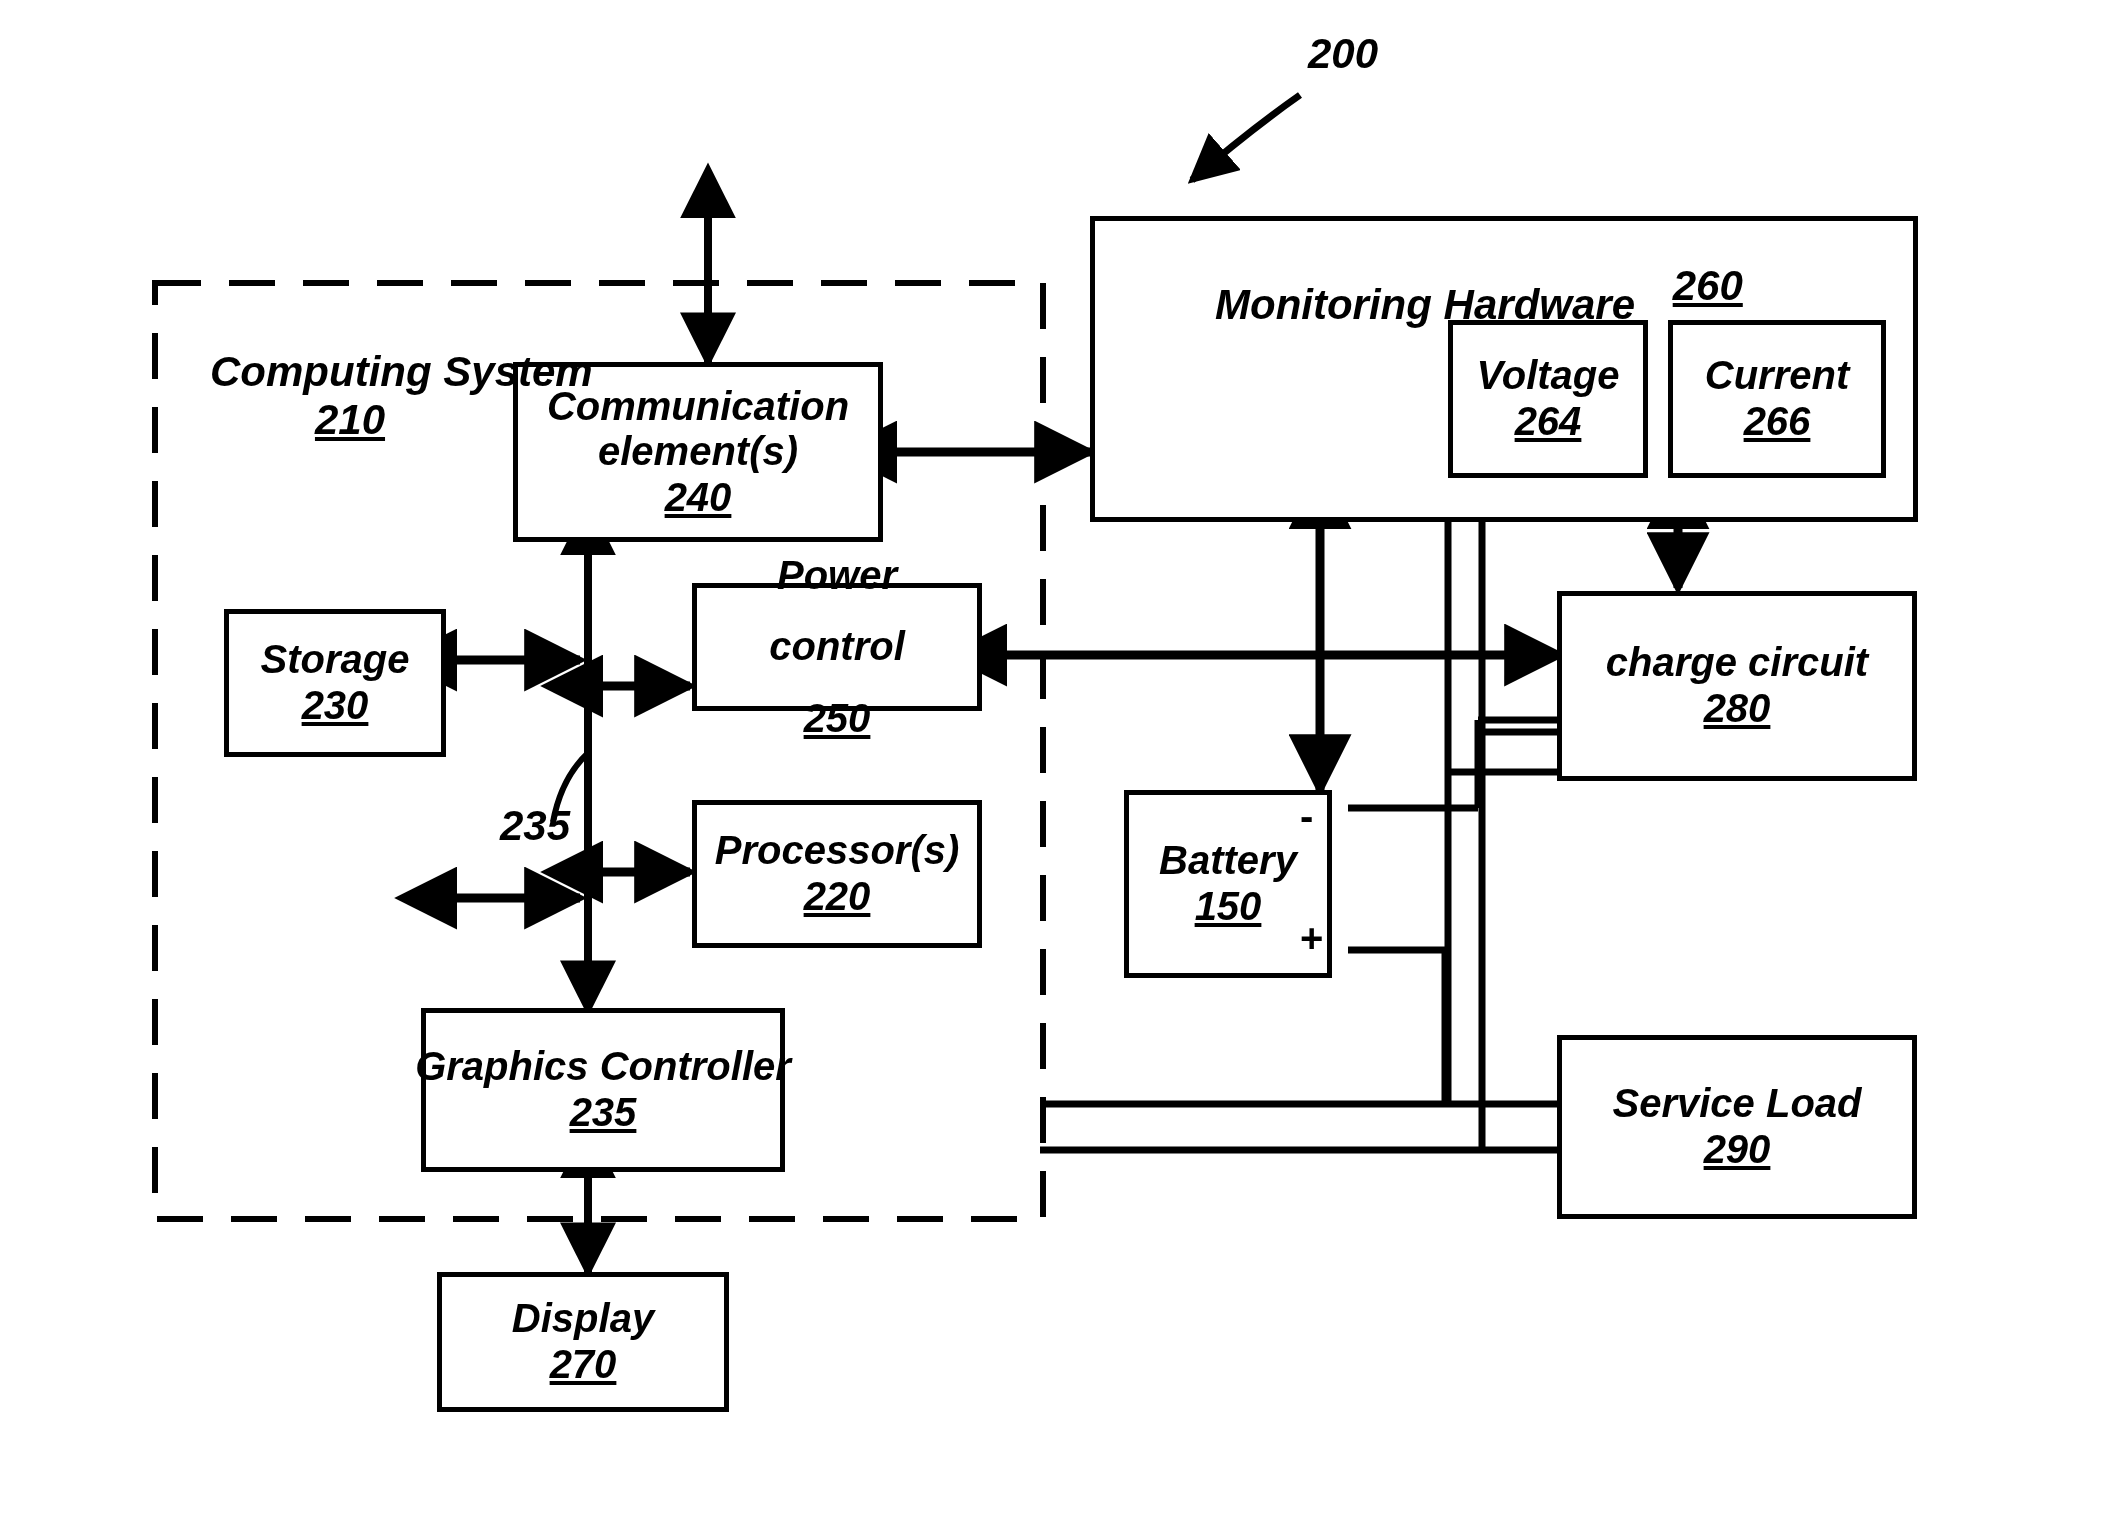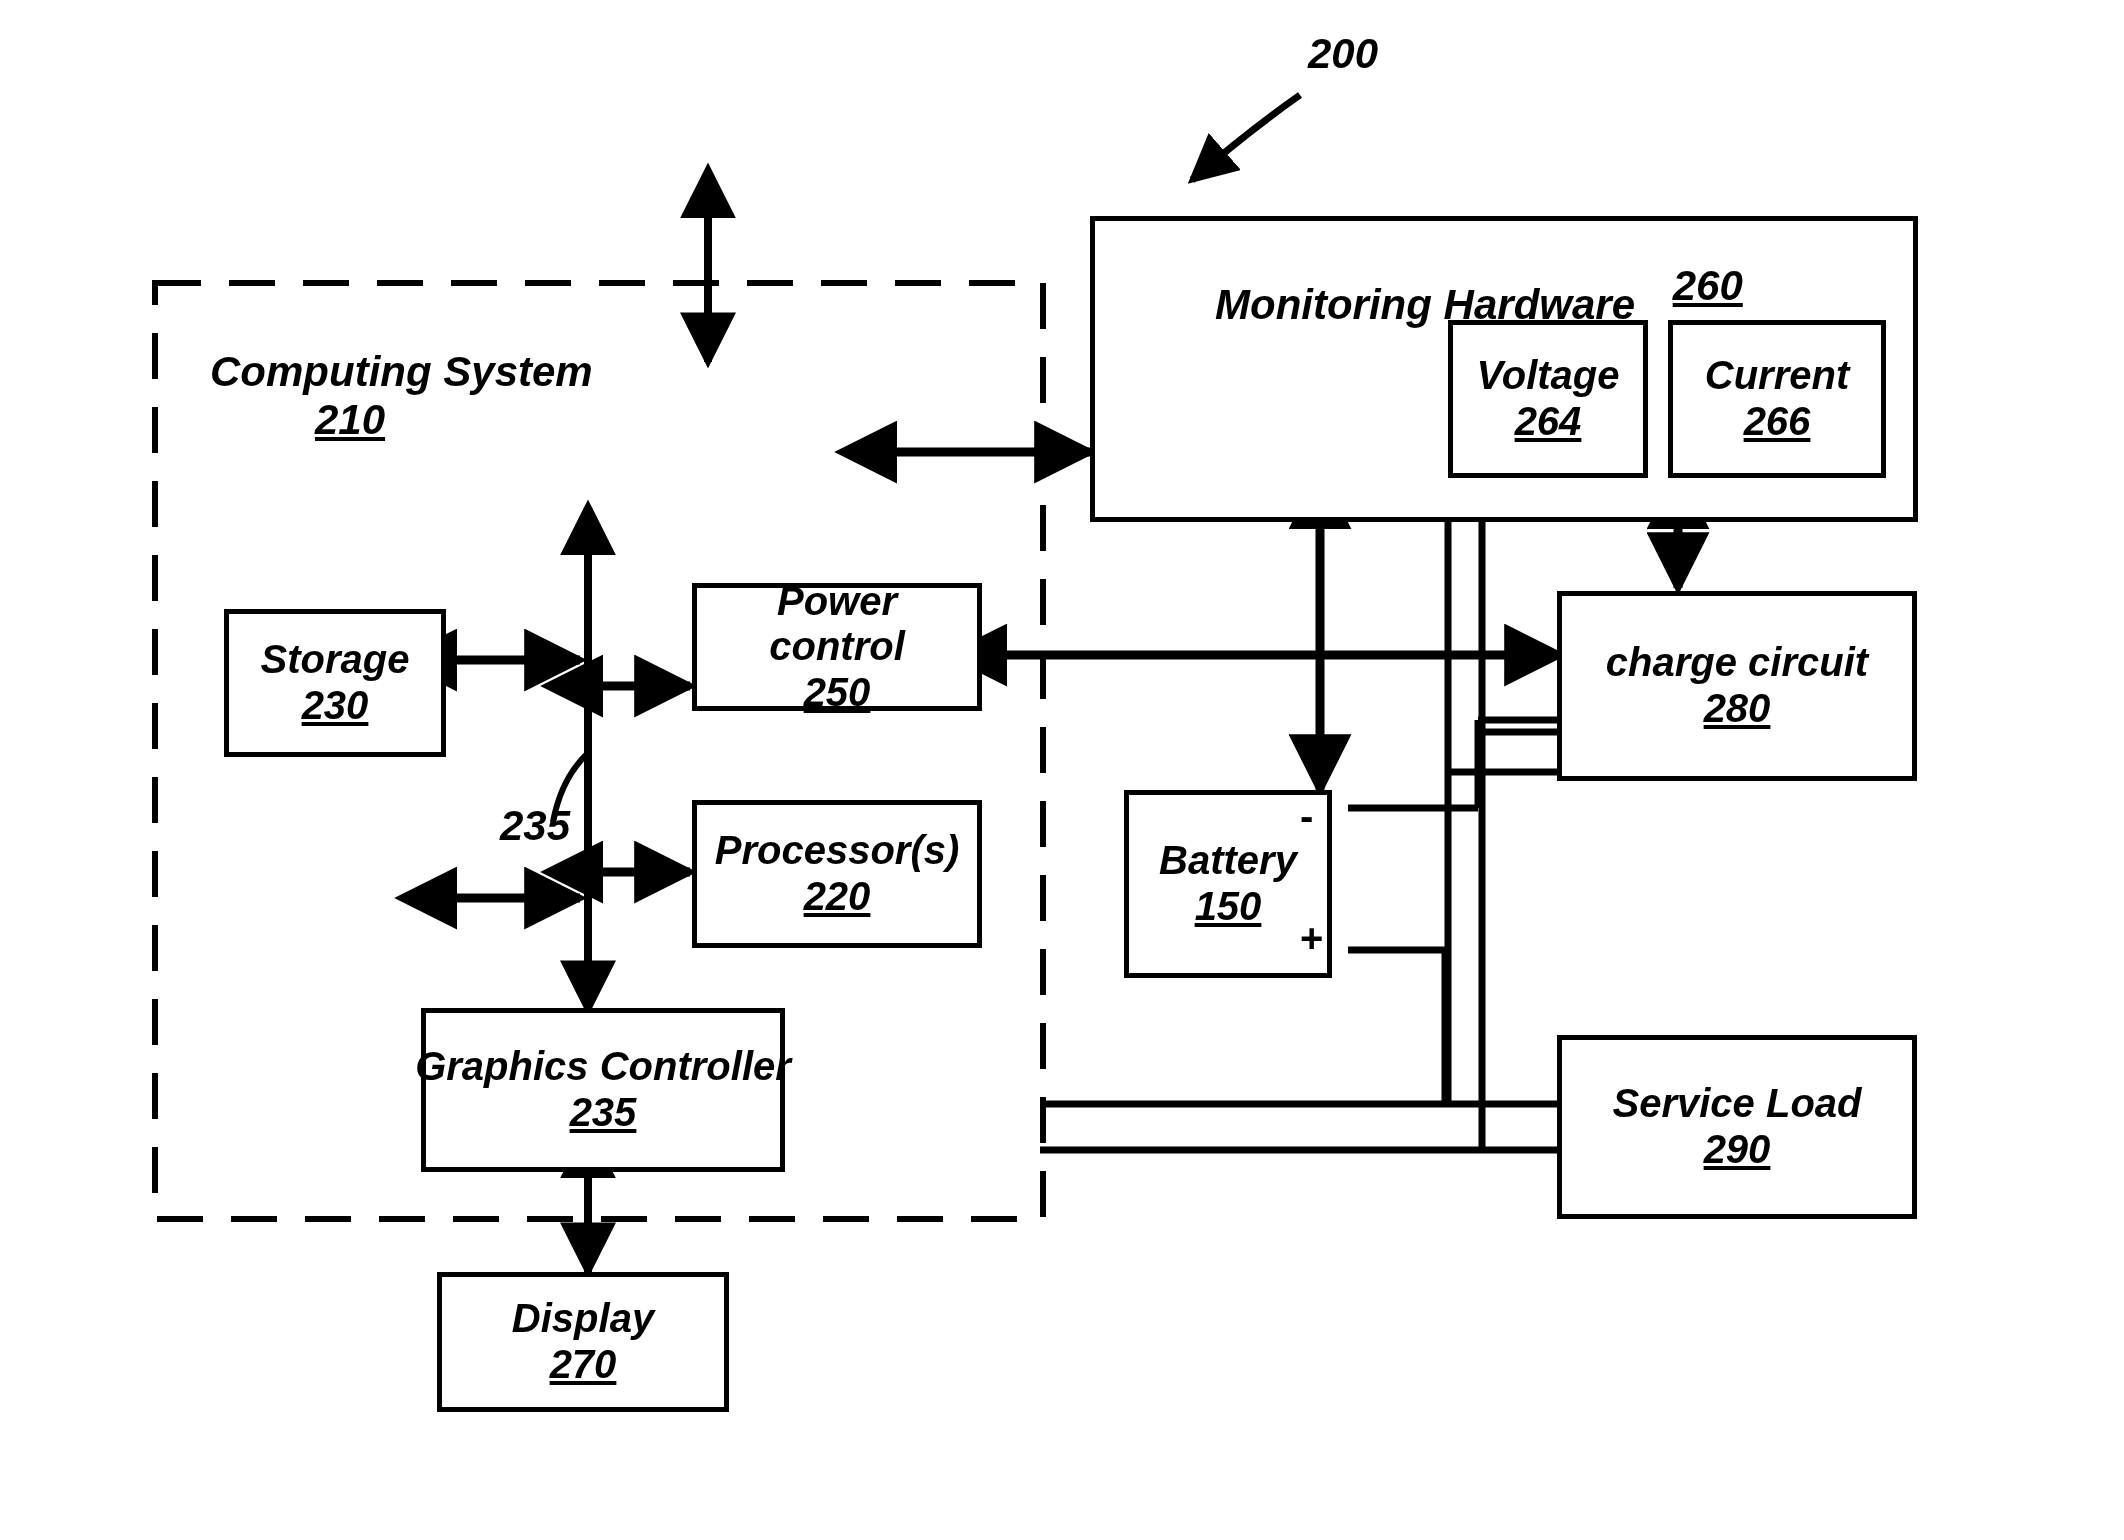--- a/index.html
+++ b/index.html
@@ -175,30 +175,35 @@
   </svg>
 
   <div class="plain-num s-42" style="left:1308px; top:30px;">200</div>
 
   <div class="free-label s-42" style="left:210px; top:348px; width:280px;">
     <span class="ttl">Computing</span>
     <span class="ttl">System</span>
     <span class="ref">210</span>
   </div>
 
+  <div class="node s-40" style="left:513px; top:362px; width:370px; height:180px;">
+    <span class="ttl">Communication</span>
+    <span class="ttl">element(s)</span>
+    <span class="ref">240</span>
+  </div>
 
   <div class="node s-40" style="left:224px; top:609px; width:222px; height:148px;">
     <span class="ttl">Storage</span>
     <span class="ref">230</span>
   </div>
 
 
   <div class="plain-num s-42" style="left:500px; top:802px;">235</div>
 
-  <div class="node s-40" style="left:692px; top:583px; width:290px; height:128px;">
+  <div class="node s-40" style="left:692px; top:583px; width:290px; height:128px;gap:26px;">
     <span class="ttl">Power</span>
     <span class="ttl">control</span>
     <span class="ref">250</span>
   </div>
 
   <div class="node s-40" style="left:692px; top:800px; width:290px; height:148px;">
     <span class="ttl">Processor(s)</span>
     <span class="ref">220</span>
   </div>
 

